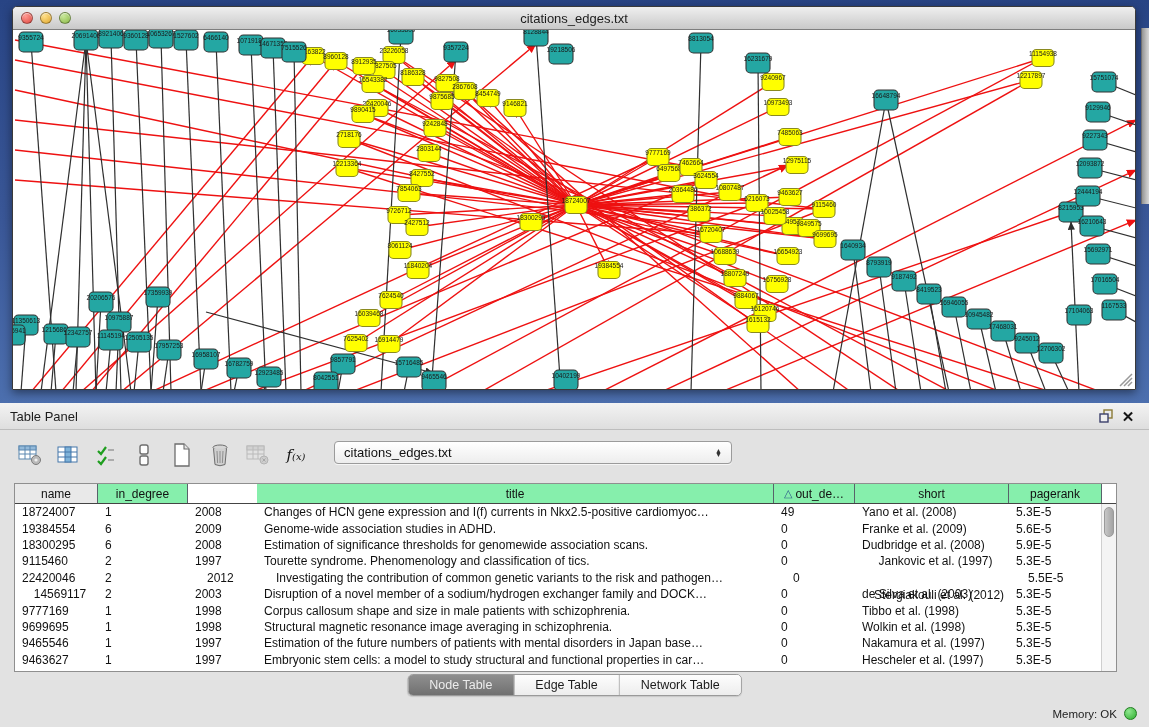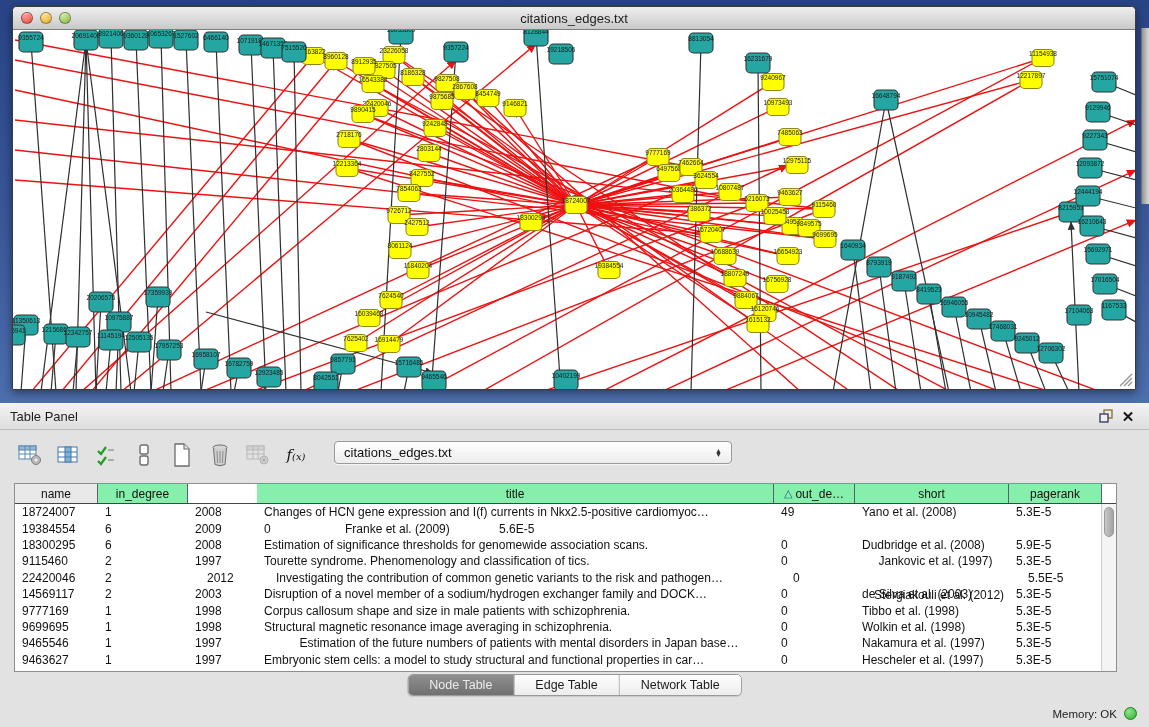--- a/index.html
+++ b/index.html
@@ -613,20 +613,21 @@
           <div class="td" style="width: 69px;">2008</div>
           <div class="td" style="width: 517px;">Changes of HCN gene expression and I(f) currents in Nkx2.5-positive cardiomyoc…</div>
           <div class="td" style="width: 81px;">49</div>
           <div class="td" style="width: 154px;">Yano et al. (2008)</div>
           <div class="td" style="width: 93px;">5.3E-5</div>
         </div>
         <div class="tr">
           <div class="td" style="width: 83px;">19384554</div>
           <div class="td" style="width: 90px;">6</div>
           <div class="td" style="width: 69px;">2009</div>
+          <div class="td" style="width: 517px;">Genome-wide association studies in ADHD.</div>
           <div class="td" style="width: 81px;">0</div>
           <div class="td" style="width: 154px;">Franke et al. (2009)</div>
           <div class="td" style="width: 93px;">5.6E-5</div>
         </div>
         <div class="tr">
           <div class="td" style="width: 83px;">18300295</div>
           <div class="td" style="width: 90px;">6</div>
           <div class="td" style="width: 69px;">2008</div>
           <div class="td" style="width: 517px;">Estimation of significance thresholds for genomewide association scans.</div>
           <div class="td" style="width: 81px;">0</div>
@@ -645,21 +646,21 @@
         <div class="tr">
           <div class="td" style="width: 83px;">22420046</div>
           <div class="td" style="width: 90px;">2</div>
           <div class="td" style="width: 69px; margin-left: 12px;">2012</div>
           <div class="td" style="width: 517px;">Investigating the contribution of common genetic variants to the risk and pathogen…</div>
           <div class="td" style="width: 81px;">0</div>
           <div class="td" style="width: 154px; margin-top: 35px;">Stergiakouli et al. (2012)</div>
           <div class="td" style="width: 93px;">5.5E-5</div>
         </div>
         <div class="tr">
-          <div class="td" style="width: 83px;">14569117</div>
+          <div class="td" style="width: 83px; text-align: center;">14569117</div>
           <div class="td" style="width: 90px;">2</div>
           <div class="td" style="width: 69px;">2003</div>
           <div class="td" style="width: 517px;">Disruption of a novel member of a sodium/hydrogen exchanger family and DOCK…</div>
           <div class="td" style="width: 81px;">0</div>
           <div class="td" style="width: 154px;">de Silva et al. (2003)</div>
           <div class="td" style="width: 93px;">5.3E-5</div>
         </div>
         <div class="tr">
           <div class="td" style="width: 83px;">9777169</div>
           <div class="td" style="width: 90px;">1</div>
@@ -675,21 +676,21 @@
           <div class="td" style="width: 69px;">1998</div>
           <div class="td" style="width: 517px;">Structural magnetic resonance image averaging in schizophrenia.</div>
           <div class="td" style="width: 81px;">0</div>
           <div class="td" style="width: 154px;">Wolkin et al. (1998)</div>
           <div class="td" style="width: 93px;">5.3E-5</div>
         </div>
         <div class="tr">
           <div class="td" style="width: 83px;">9465546</div>
           <div class="td" style="width: 90px;">1</div>
           <div class="td" style="width: 69px;">1997</div>
-          <div class="td" style="width: 517px; text-align: center;">Estimation of the future numbers of patients with mental disorders in Japan base…</div>
+          <div class="td" style="width: 517px;">Estimation of the future numbers of patients with mental disorders in Japan base…</div>
           <div class="td" style="width: 81px;">0</div>
           <div class="td" style="width: 154px;">Nakamura et al. (1997)</div>
           <div class="td" style="width: 93px;">5.3E-5</div>
         </div>
         <div class="tr">
           <div class="td" style="width: 83px;">9463627</div>
           <div class="td" style="width: 90px;">1</div>
           <div class="td" style="width: 69px;">1997</div>
           <div class="td" style="width: 517px;">Embryonic stem cells: a model to study structural and functional properties in car…</div>
           <div class="td" style="width: 81px;">0</div>

